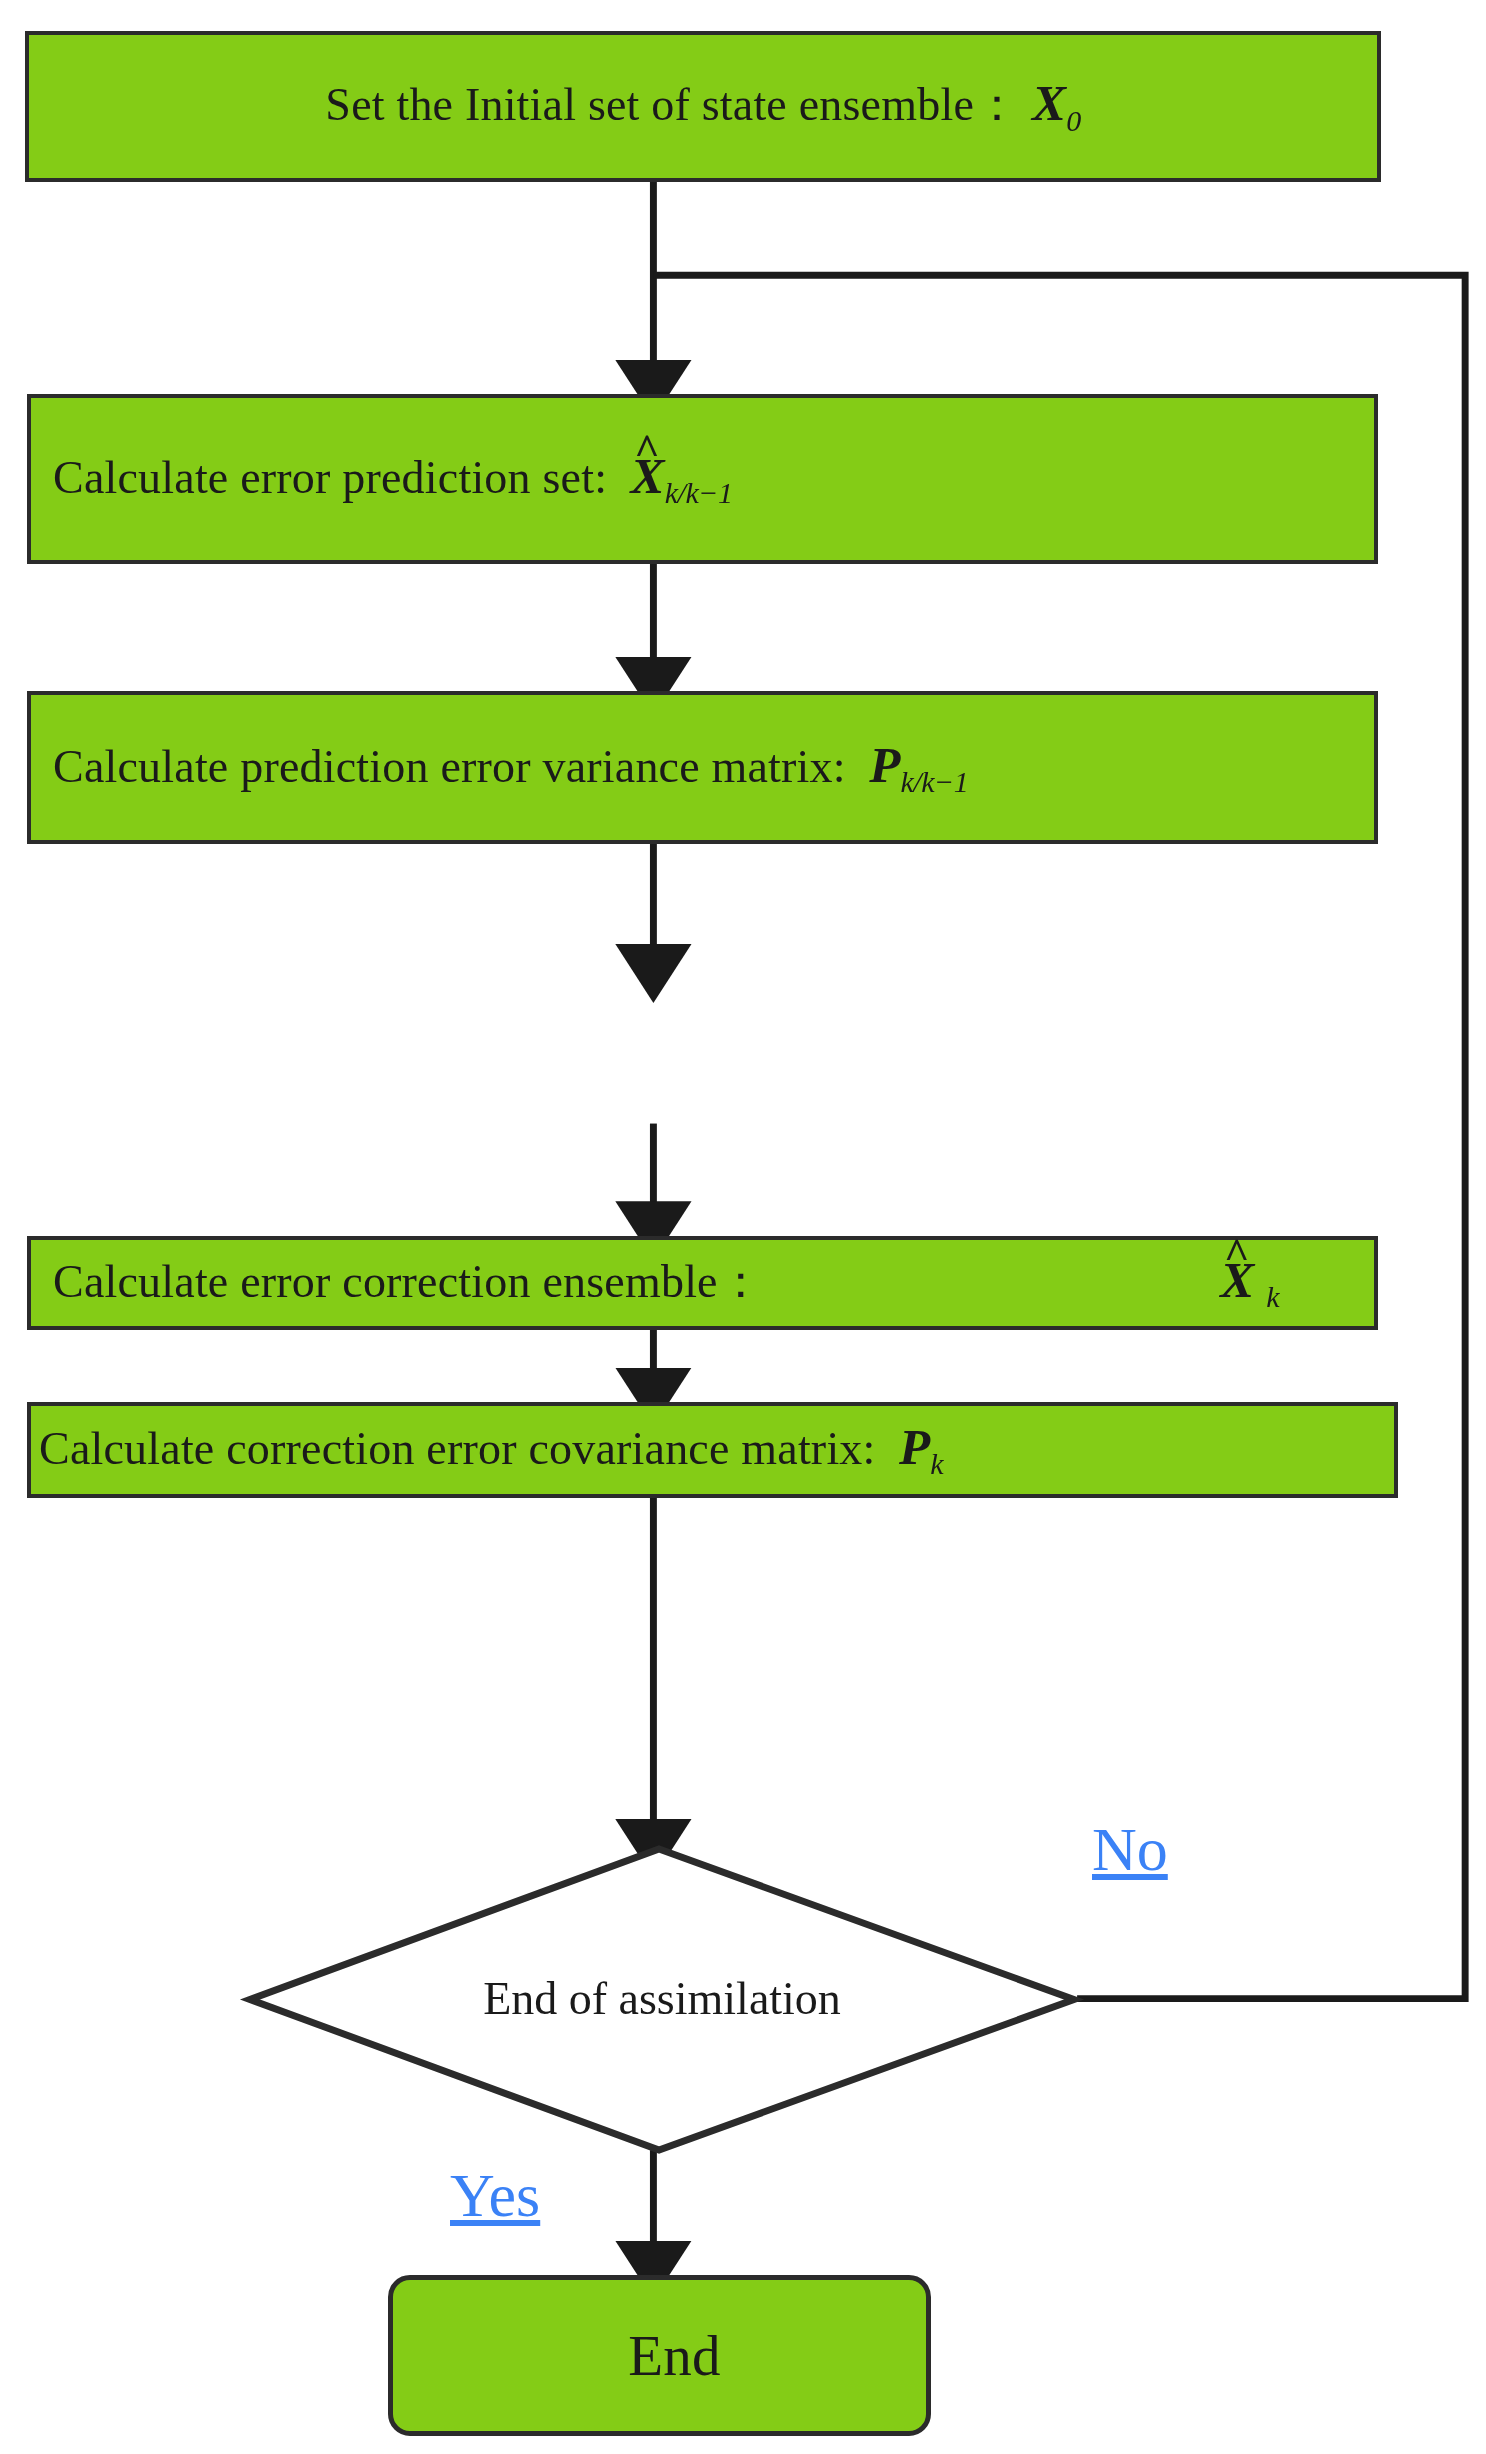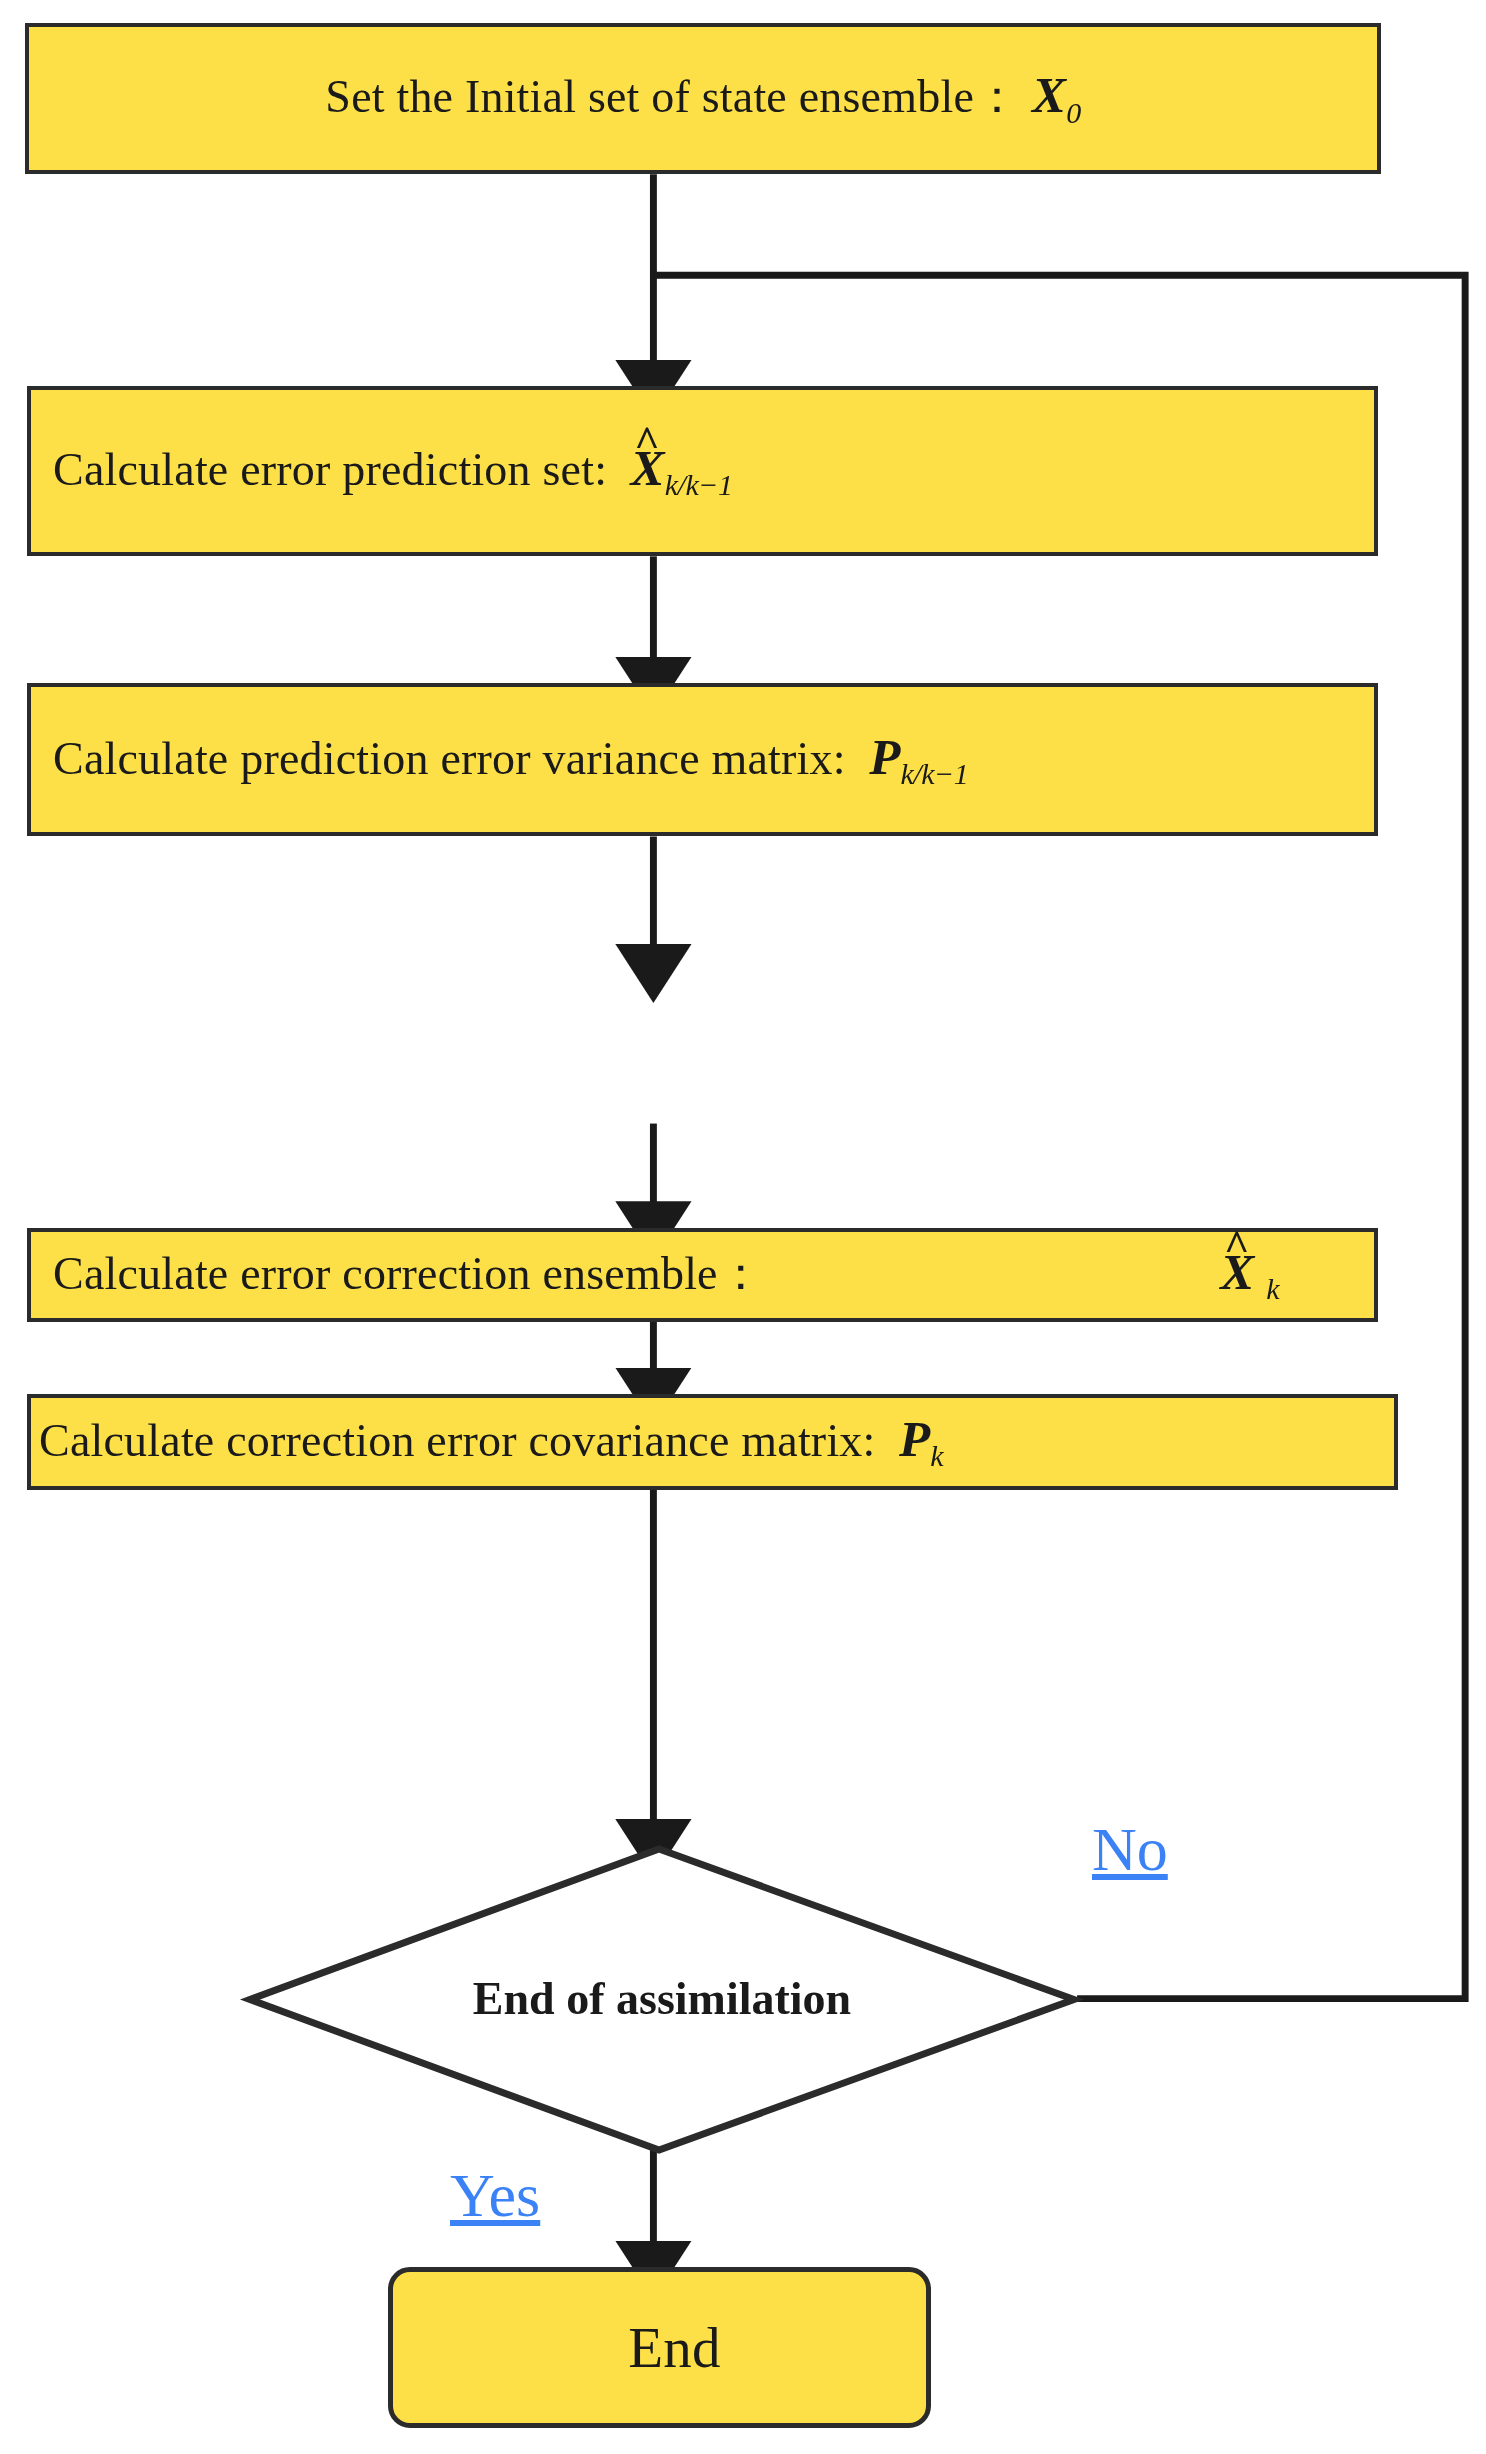--- a/index.html
+++ b/index.html
@@ -12,24 +12,25 @@
     width: 1486px;
     height: 2454px;
     background: #ffffff;
     overflow: hidden;
     font-family: "Liberation Serif", "DejaVu Serif", serif;
   }
   .node {
     position: absolute;
     box-sizing: border-box;
     border: 4px solid #2b2b2b;
-    background: #fde047;
+    background: #84cc16;
     display: flex;
     align-items: center;
     color: #1a1a1a;
+    margin-top: 8px;
   }
   .node.process { border-radius: 0; }
   .node.terminal { border-radius: 22px; border-width: 5px; }
   .node .node-text {
     width: 100%;
     font-size: 46px;
     line-height: 1.12;
     letter-spacing: 0.2px;
     white-space: nowrap;
   }
@@ -148,21 +149,21 @@
     </div>
   </div>
 
   <div class="node process align-left" style="left:27px; top:1394px; width:1371px; height:96px;">
     <div class="node-text" style="padding-left:8px;">
       <span>Calculate correction error covariance matrix:</span>
       &nbsp;<span class="sym sym-big">P</span><span class="sub">k</span>
     </div>
   </div>
 
-  <div class="diamond-wrap" style="left:246px; top:1845px; width:832px; height:309px;font-weight:bold;">
+  <div class="diamond-wrap" style="left:246px; top:1845px; width:832px; height:309px;">
     <svg width="832" height="309" viewBox="0 0 840 312">
       <polygon points="417,4 836,156 417,308 4,156" fill="#ffffff" stroke="#2b2b2b" stroke-width="7" stroke-linejoin="miter"></polygon>
     </svg>
     <div class="diamond-label" style="top:127px; left:0;">End of assimilation</div>
   </div>
 
   <div class="edge-label" style="left:1092px; top:1814px;">No</div>
 
   <div class="edge-label" style="left:450px; top:2160px;">Yes</div>
 

